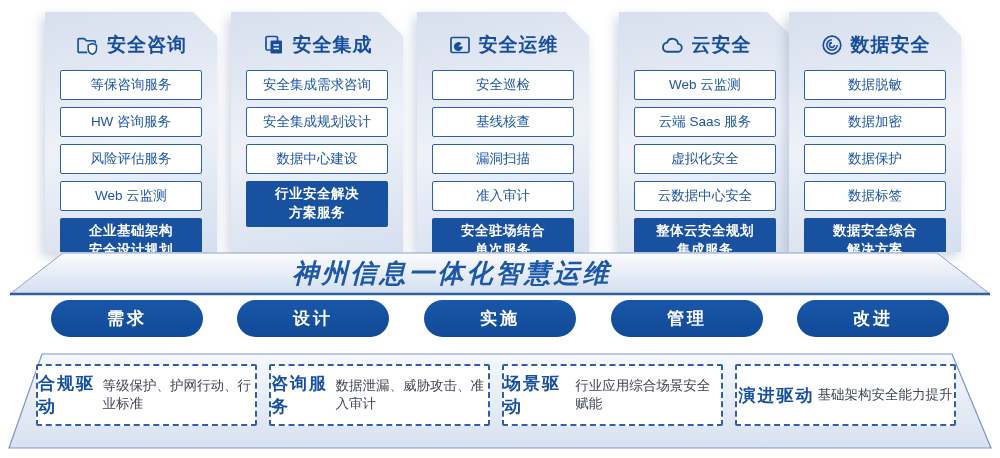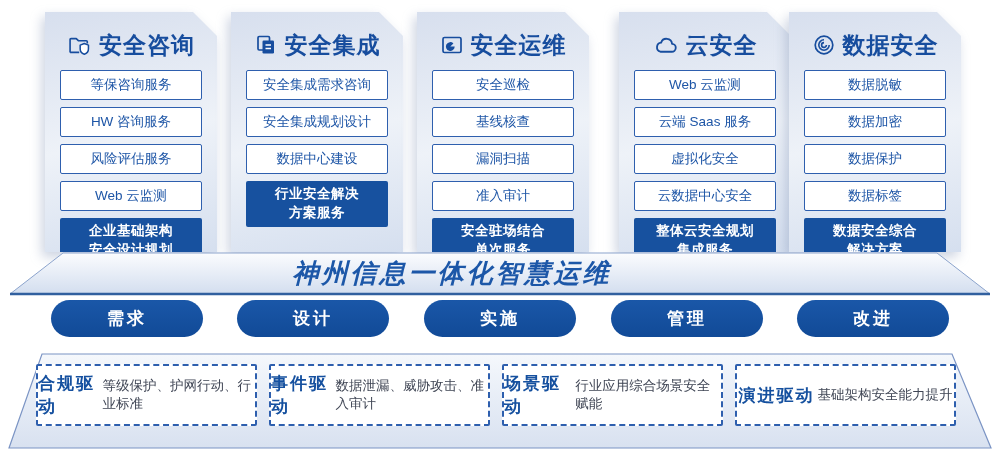--- a/index.html
+++ b/index.html
@@ -10,21 +10,21 @@
   
   .cardwrap { position:absolute; top:12px; width:172px; height:240px;
     filter:drop-shadow(-3px 5px 6px rgba(110,130,170,.35)); }
   .card {
     width:100%; height:100%;
     clip-path:polygon(0 0, 148px 0, 172px 24px, 172px 100%, 0 100%);
     background:linear-gradient(168deg,#d7dfee 0%,#eef2f8 52%,#d5dfef 100%);
   }
   .card-header { display:flex; align-items:center; justify-content:center; gap:7px;
     height:50px; padding-top:8px; }
-  .card-title { font-size:23px; font-weight:bold; color:#174d9e; letter-spacing:1px; }
+  .card-title { font-size:19px; font-weight:bold; color:#174d9e; letter-spacing:1px; }
   .card-item {
     width:140px; height:28px; margin:0 auto 7px; background:#fff;
     border:1.5px solid #2e5fae; border-radius:2px;
     display:flex; align-items:center; justify-content:center;
     font-size:13.5px; color:#1d55a6;
   }
   .card-footer {
     width:142px; height:46px; margin:3px auto 0; background:#17519f; border-radius:2px;
     color:#fff; font-weight:bold; font-size:13.5px; line-height:1.4;
     display:flex; flex-direction:column; align-items:center; justify-content:center;
@@ -203,21 +203,21 @@
       </linearGradient>
     </defs>
     <polygon points="42,1 952,1 991,95 9,95" fill="url(#gradPanel)" stroke="#7b94c4" stroke-width="1.2"></polygon>
   </svg>
 
   <div class="driver d1">
     <div class="driver-title">合规驱动</div>
     <div class="driver-desc">等级保护、护网行动、行业标准</div>
   </div>
   <div class="driver d2">
-    <div class="driver-title">事件驱动</div>
+    <div class="driver-title">咨询服务</div>
     <div class="driver-desc">数据泄漏、威胁攻击、准入审计</div>
   </div>
   <div class="driver d3">
     <div class="driver-title">场景驱动</div>
     <div class="driver-desc">行业应用综合场景安全赋能</div>
   </div>
   <div class="driver d4">
     <div class="driver-title">演进驱动</div>
     <div class="driver-desc">基础架构安全能力提升</div>
   </div>

